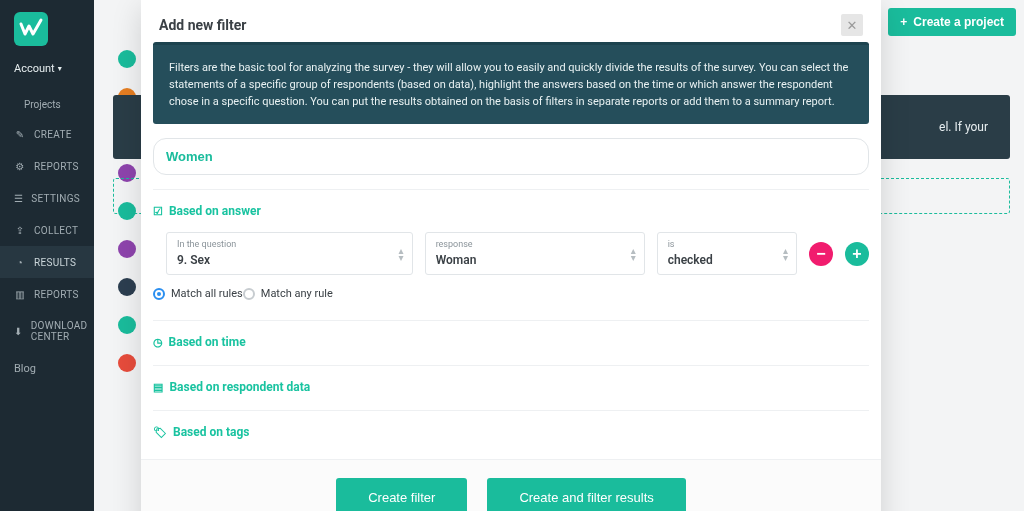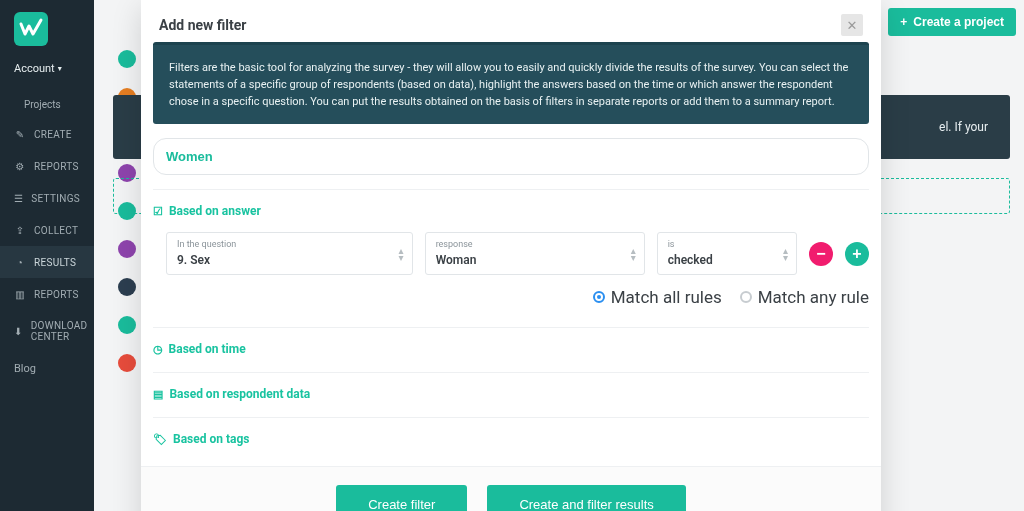--- a/index.html
+++ b/index.html
@@ -44,21 +44,21 @@
 
 .rule-row { display:flex; gap:12px; margin:14px 0 6px; align-items:stretch;padding-left:13px; }
 .select { flex:1 1 0; border:1px solid #e1e5e8; border-radius:3px; background:#fff; padding:6px 22px 6px 10px; position:relative; cursor:pointer; }
 .sel-lbl { font-size:9px; color:#8b949a; display:block; }
 .sel-val { font-size:12px; color:#3b4146; font-weight:600; }
 .sel-caret { position:absolute; right:8px; top:50%; transform:translateY(-50%); color:#b6bdc1; font-size:10px; line-height:0.7; display:flex; flex-direction:column; gap:0;}
 .round-btn { width:24px; height:24px; border-radius:50%; border:none; color:#fff; font-size:16px; font-weight:700; display:flex; align-items:center; justify-content:center; cursor:pointer; align-self:center;}
 .rm-btn { background:#f11c6e; }
 .add-btn { background:#1abc9c; }
 
-.match-row { display:flex; gap:18px; font-size:17px; color:#3b4146; padding:6px 0 14px; align-items:center;justify-content:flex-end;}
+.match-row { display:flex; gap:0; font-size:11px; color:#3b4146; padding:6px 0 14px; align-items:center;}
 .radio { display:flex; align-items:center; gap:6px; cursor:pointer; }
 .rcircle { width:12px; height:12px; border-radius:50%; border:2px solid #c7ccd0; display:inline-block; position:relative; }
 .radio.checked .rcircle { border-color:#2b8ff0; }
 .radio.checked .rcircle::after { content:""; position:absolute; left:2px; top:2px; width:4px; height:4px; border-radius:50%; background:#2b8ff0; }
 
 .footer { background:#fbfbfb; border-top:1px solid #eef0f2; padding:18px; display:flex; justify-content:center; gap:20px; }
 .primary-btn { background:#1abc9c; color:#fff; border:none; border-radius:3px; padding:12px 32px; font-size:13px; font-weight:500; cursor:pointer; }
 </style>
 </head>
 <body>

